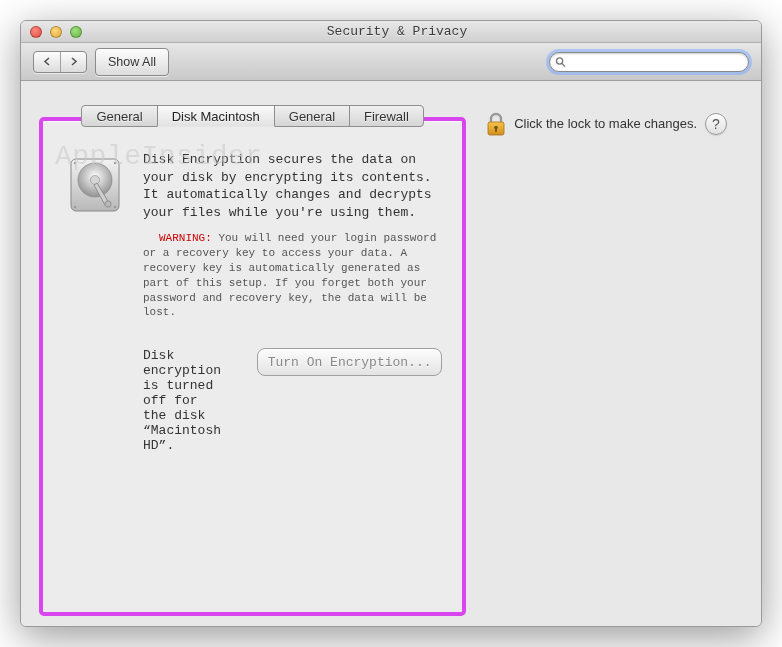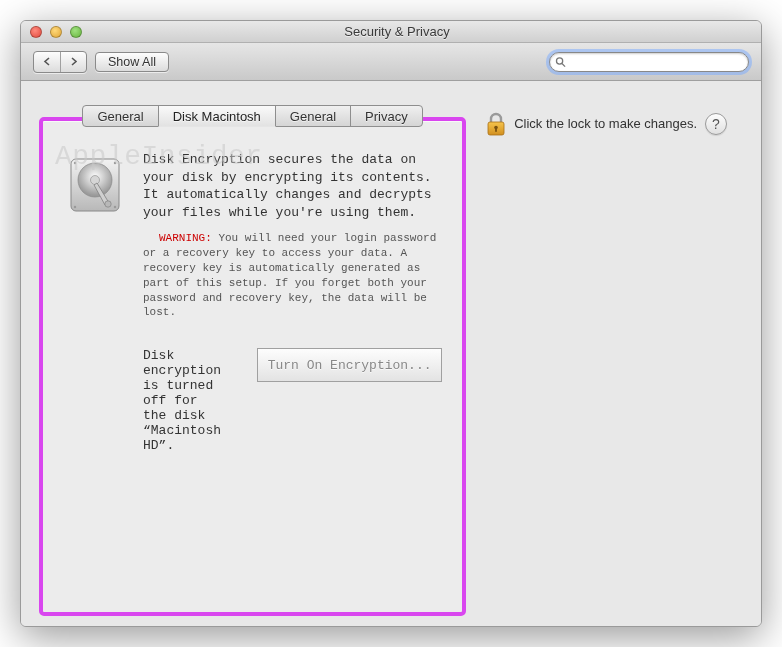--- a/index.html
+++ b/index.html
@@ -42,20 +42,21 @@
   .tl-min   { background: radial-gradient(circle at 40% 35%, #ffd97a, #e1a637); }
   .tl-zoom  { background: radial-gradient(circle at 40% 35%, #9fe07f, #67b53d); }
   .title {
     position: absolute;
     left: 12px; right: 0;
     text-align: center;
     font-size: 13px;
     color: #3a3a3a;
     text-shadow: 0 1px 0 rgba(255,255,255,0.6);
     pointer-events: none;
+    font-family: Liberation Mono, monospace;
   }
   .toolbar {
     height: 38px;
     background: linear-gradient(#e6e6e6, #c9c9c9);
     border-bottom: 1px solid #9f9f9f;
     display: flex;
     align-items: center;
     padding: 0 12px;
     gap: 8px;
   }
@@ -70,21 +71,21 @@
   .nav-btn {
     width: 26px; height: 20px;
     display: flex;
     align-items: center;
     justify-content: center;
     font-size: 10px;
     color: #555;
   }
   .nav-btn + .nav-btn { border-left: 1px solid #a0a0a0; }
   .btn {
-    height: 20px;
+    height: 28px;
     padding: 0 12px;
     border: 1px solid #8a8a8a;
     border-radius: 4px;
     background: linear-gradient(#fdfdfd, #dcdcdc);
     font-size: 12.5px;
     color: #333;
     text-shadow: 0 1px 0 rgba(255,255,255,0.7);
     display: flex;
     align-items: center;
     box-shadow: 0 1px 0 rgba(255,255,255,0.6);
@@ -208,23 +209,23 @@
     align-items: flex-start;
   }
   .status-text {
     flex: 1;
     font-size: 13px;
     color: #333;
     margin-left: 80px;
   }
   .turn-on-btn {
     width: 210px;
-    height: 34px;
+    height: 28px;
     border: 1px solid #a0a0a0;
-    border-radius: 0;
+    border-radius: 8px;
     background: linear-gradient(#fdfdfd, #e3e3e3);
     font-size: 13px;
     color: #888;
     display: flex;
     align-items: center;
     justify-content: center;
     text-shadow: 0 1px 0 rgba(255,255,255,0.7);
   }
   .footer {
     height: 48px;
@@ -295,21 +296,21 @@
     </div>
   </div>
 
   <div class="content">
     <div class="tab-box">
       <div class="tabs">
         <div class="tab-strip">
           <div class="tab">General</div>
           <div class="tab active">Disk Macintosh</div>
           <div class="tab">General</div>
-          <div class="tab">Privacy</div>
+          <div class="tab">Firewall</div>
         </div>
       </div>
 
       <div class="panel">
         <div class="watermark">AppleInsider</div>
 
         <div class="desc-row">
           <svg class="disk-icon" viewBox="0 0 64 64">
             <defs>
               <linearGradient id="diskbody" x1="0" y1="0" x2="0" y2="1">

